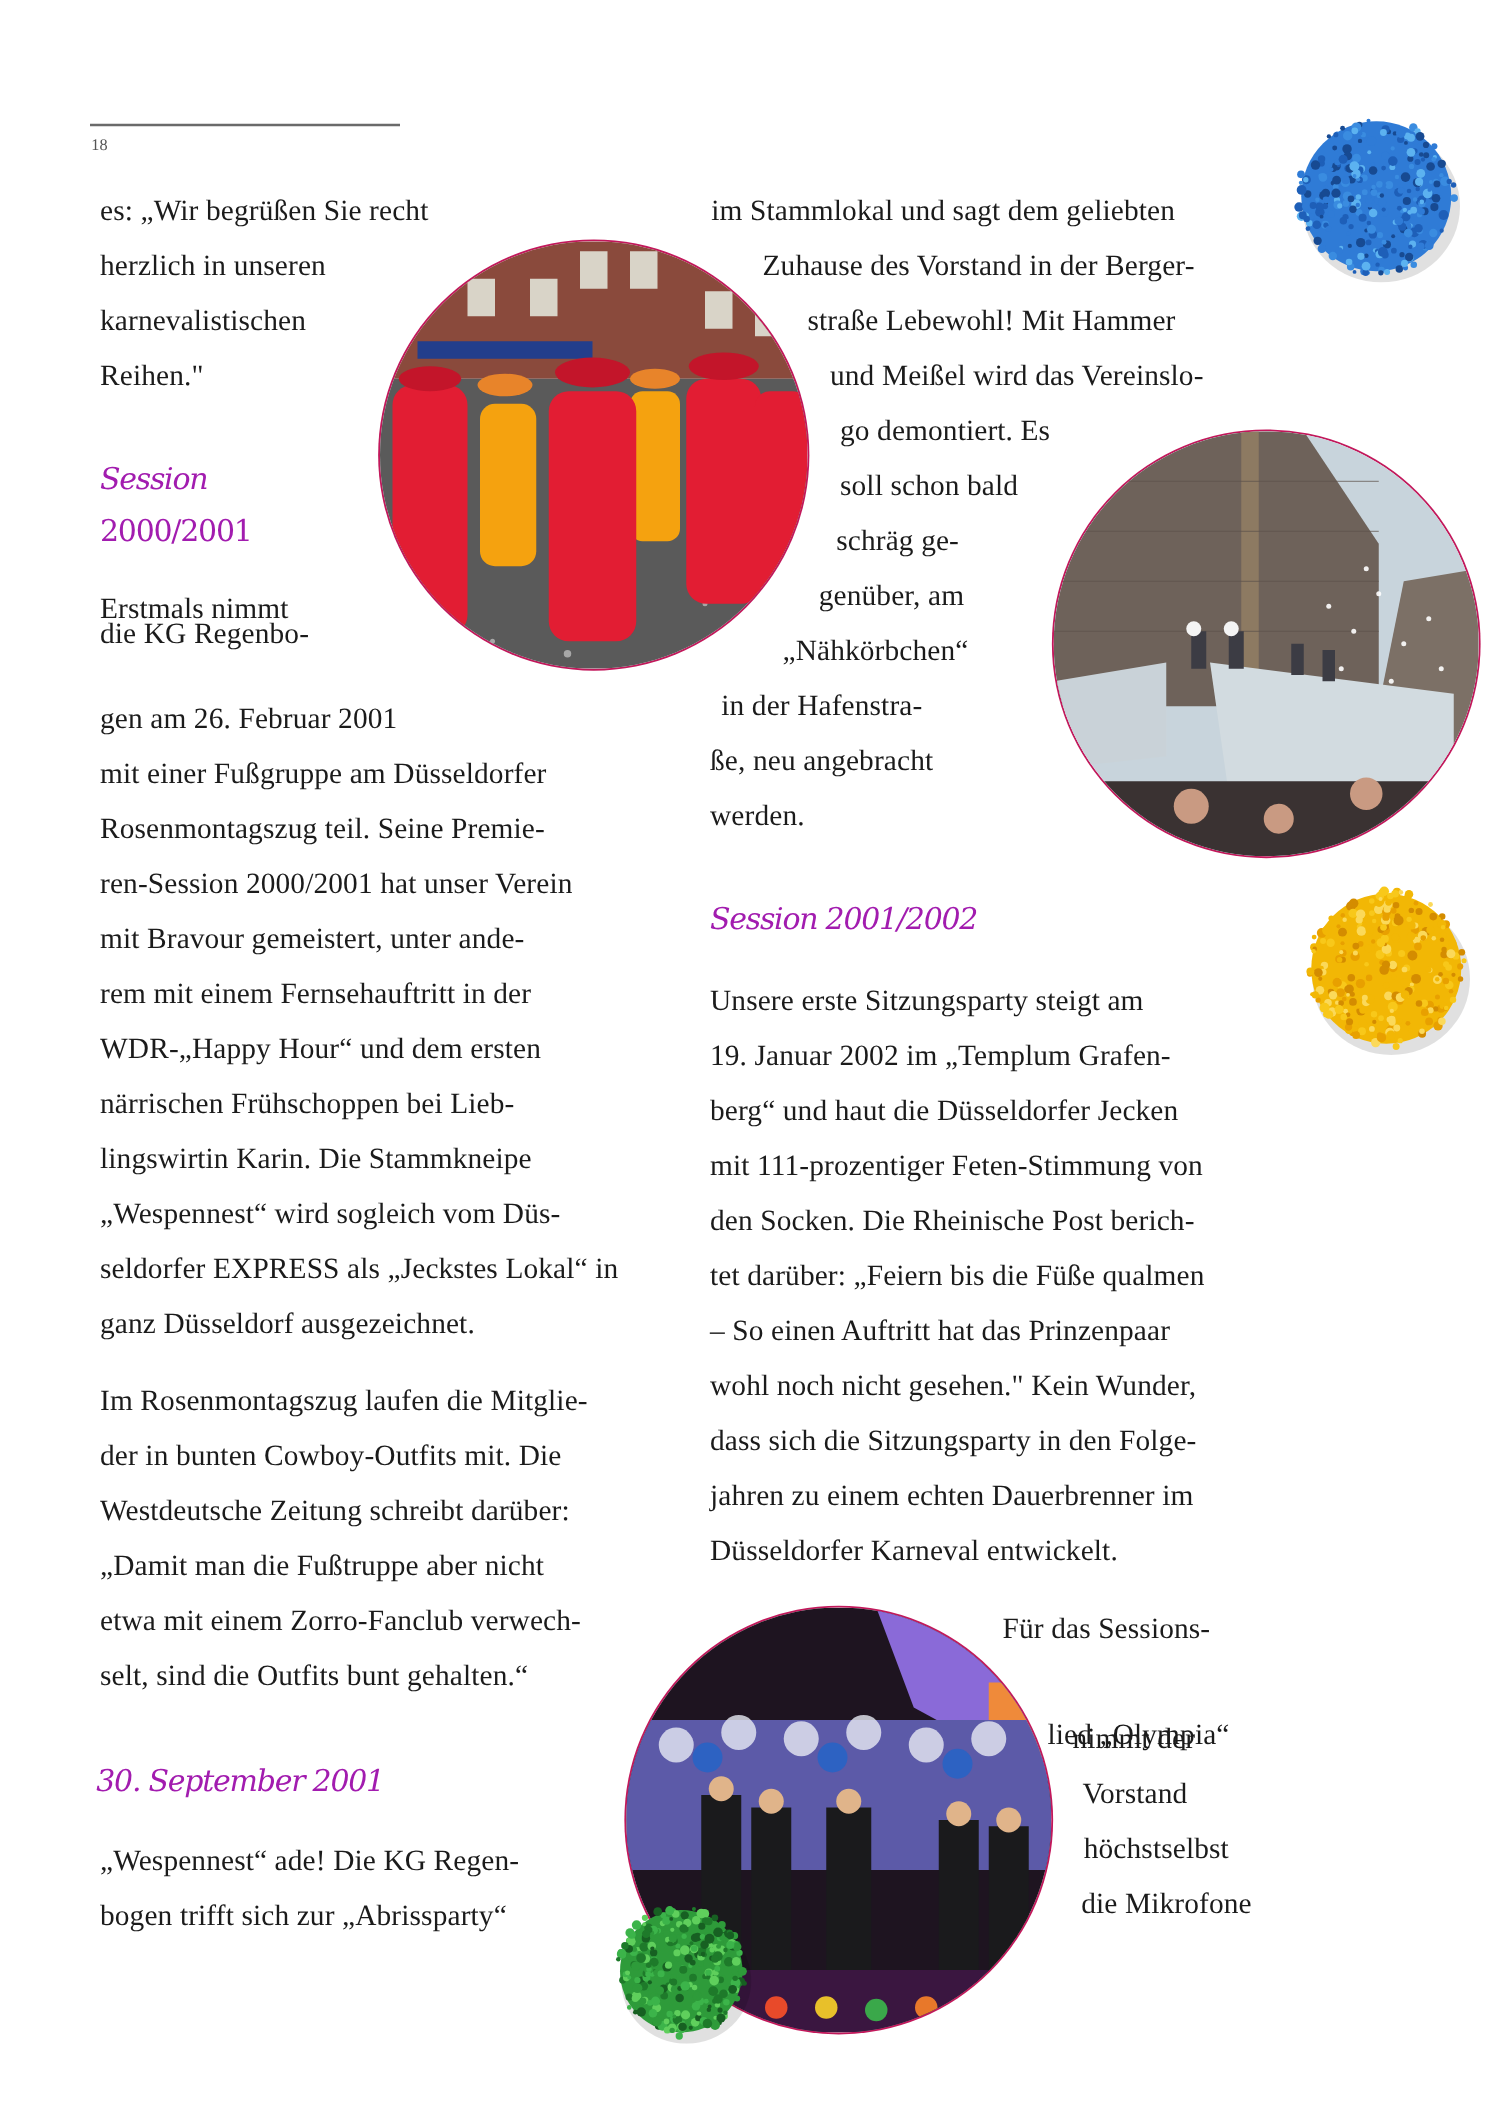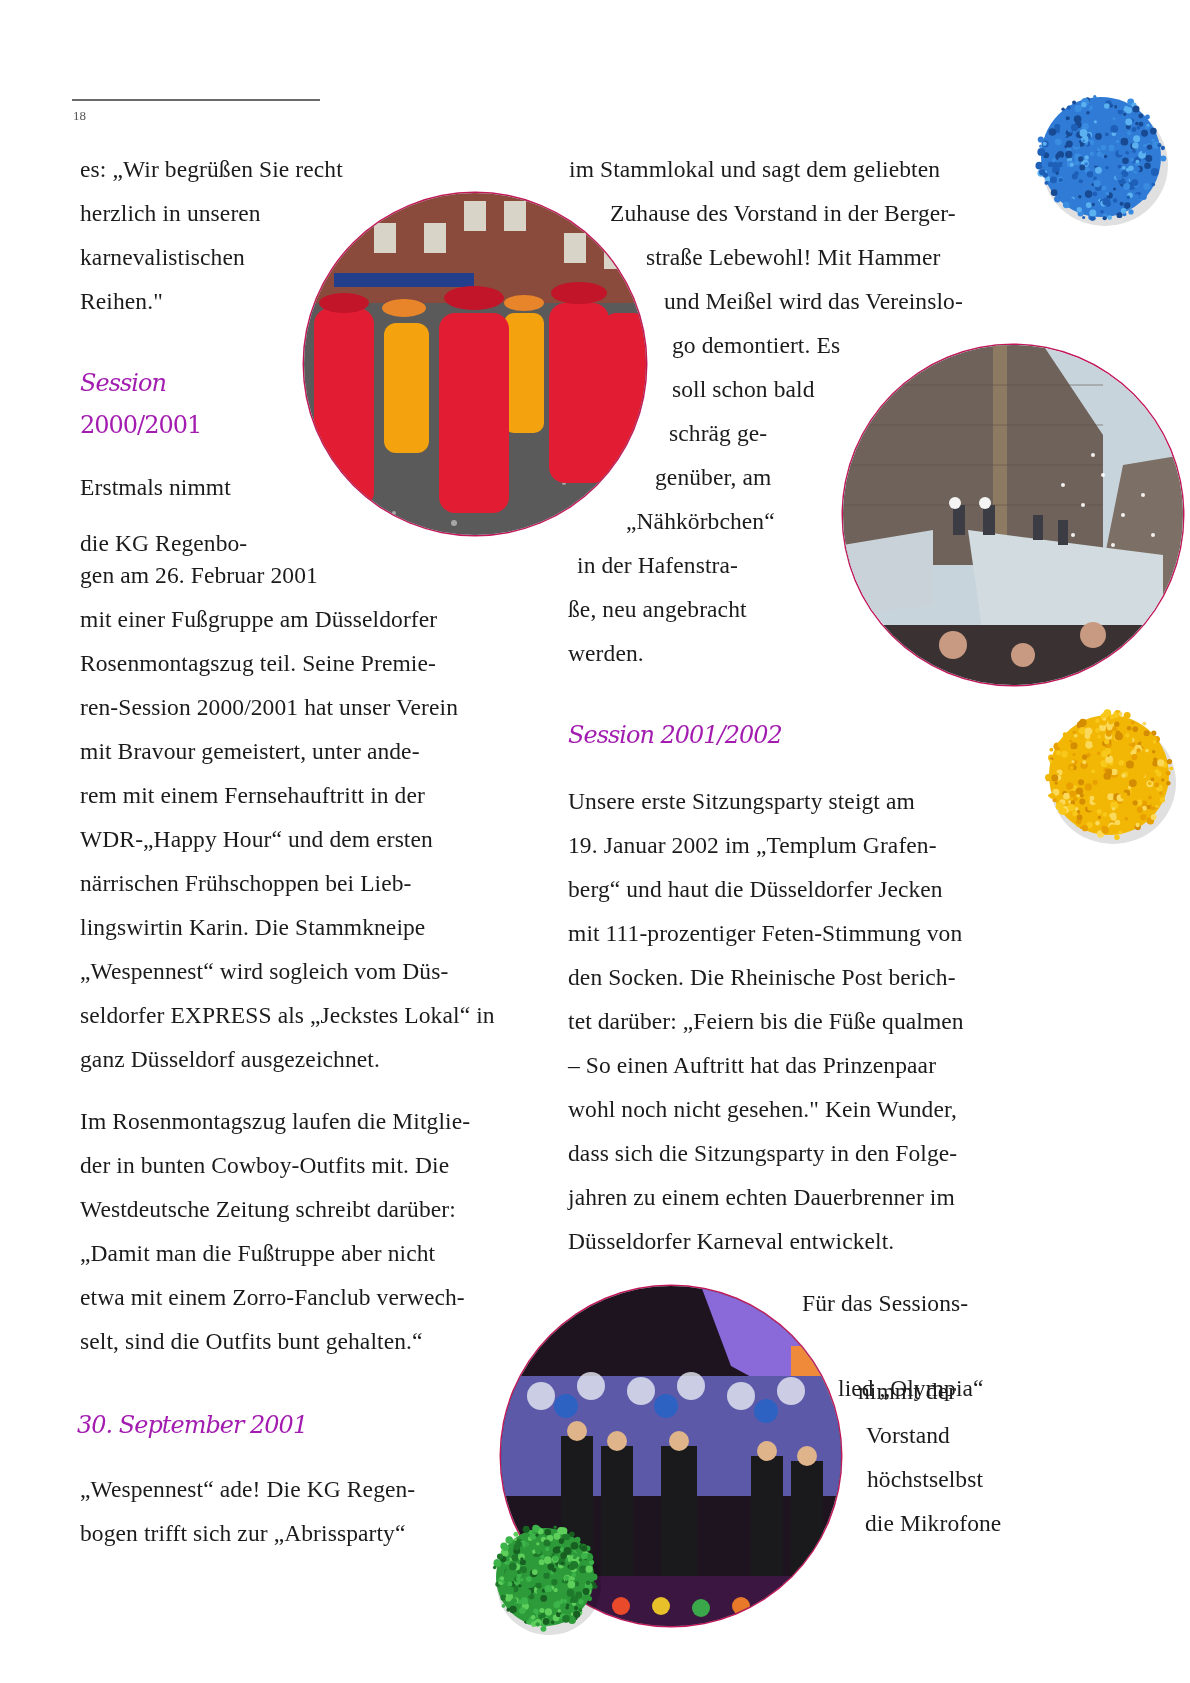--- a/index.html
+++ b/index.html
@@ -557,21 +557,21 @@
   <div class="line" style="left:80px;top:154px;">es: „Wir begrüßen Sie recht</div>
   <div class="line" style="left:80px;top:198px;">herzlich in unseren</div>
   <div class="line" style="left:80px;top:242px;">karnevalistischen</div>
   <div class="line" style="left:80px;top:286px;">Reihen."</div>
 
   <div class="heading" style="left:80px;top:362px;">Session</div>
   <div class="heading" style="left:80px;top:404px;font-style:normal;">2000/2001</div>
 
   <div>
     <div class="line" style="left:80px;top:472px;">Erstmals nimmt</div>
-    <div class="line" style="left:80px;top:528px;">die KG Regenbo-</div>
+    <div class="line" style="left:80px;top:492px;">die KG Regenbo-</div>
     <div class="line" style="left:80px;top:560px;">gen am 26. Februar 2001</div>
     <div class="line" style="left:80px;top:604px;">mit einer Fußgruppe am Düsseldorfer</div>
     <div class="line" style="left:80px;top:648px;">Rosenmontagszug teil. Seine Premie-</div>
     <div class="line" style="left:80px;top:692px;">ren-Session 2000/2001 hat unser Verein</div>
     <div class="line" style="left:80px;top:736px;">mit Bravour gemeistert, unter ande-</div>
     <div class="line" style="left:80px;top:780px;">rem mit einem Fernsehauftritt in der</div>
     <div class="line" style="left:80px;top:824px;">WDR-„Happy Hour“ und dem ersten</div>
     <div class="line" style="left:80px;top:868px;">närrischen Frühschoppen bei Lieb-</div>
     <div class="line" style="left:80px;top:912px;">lingswirtin Karin. Die Stammkneipe</div>
     <div class="line" style="left:80px;top:956px;">„Wespennest“ wird sogleich vom Düs-</div>

